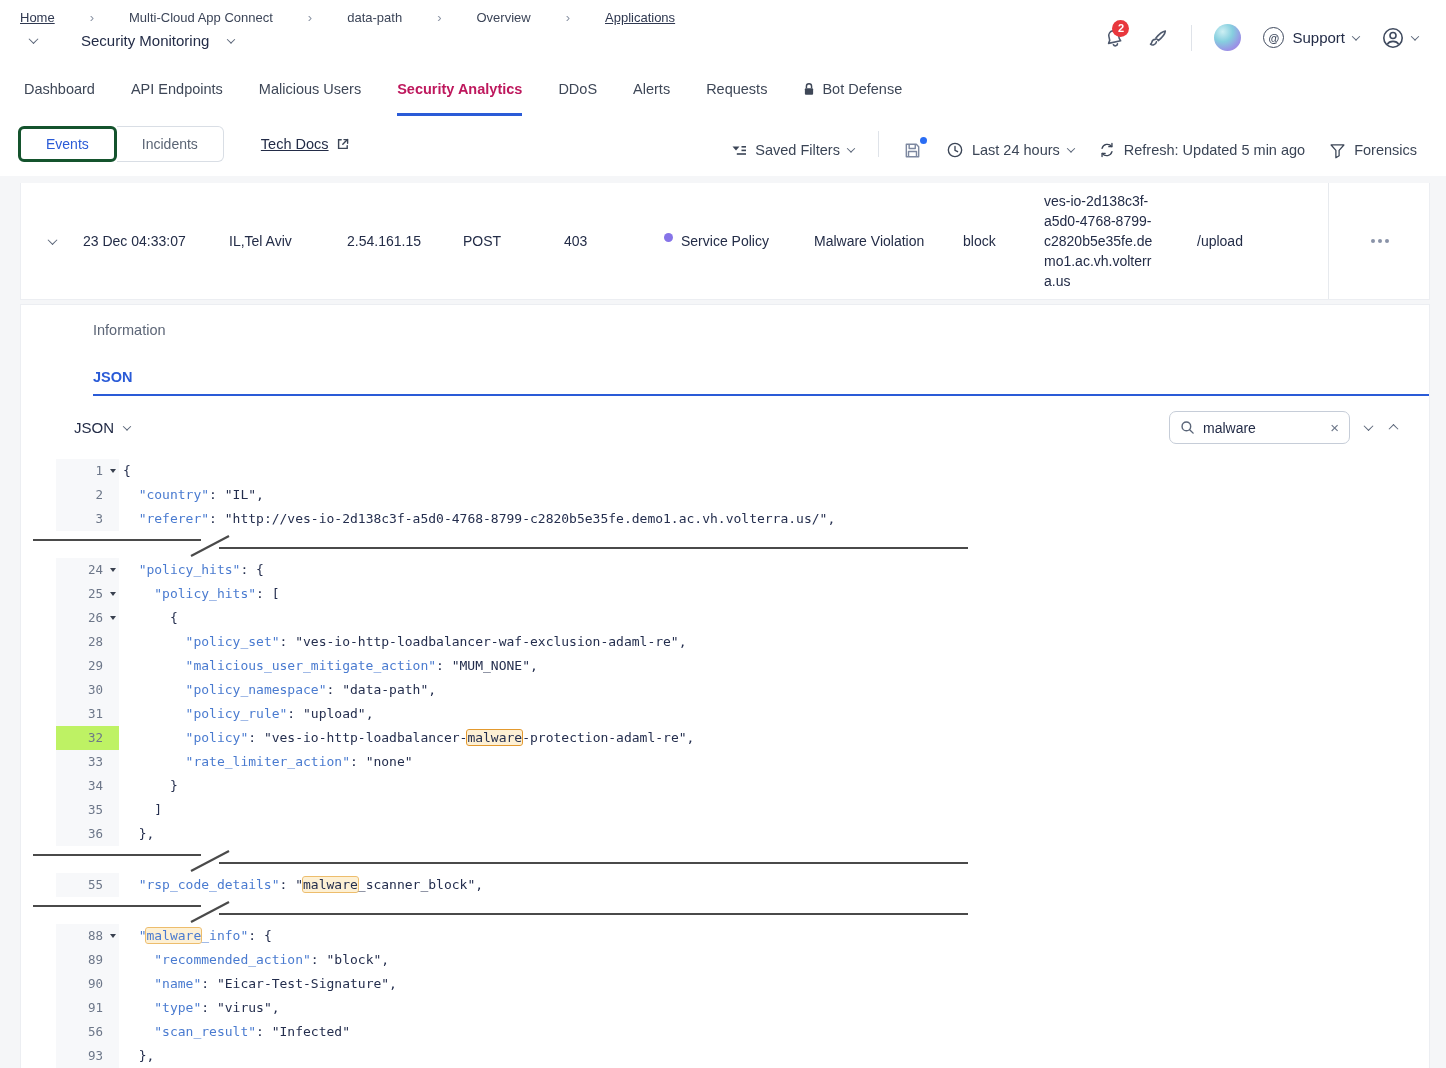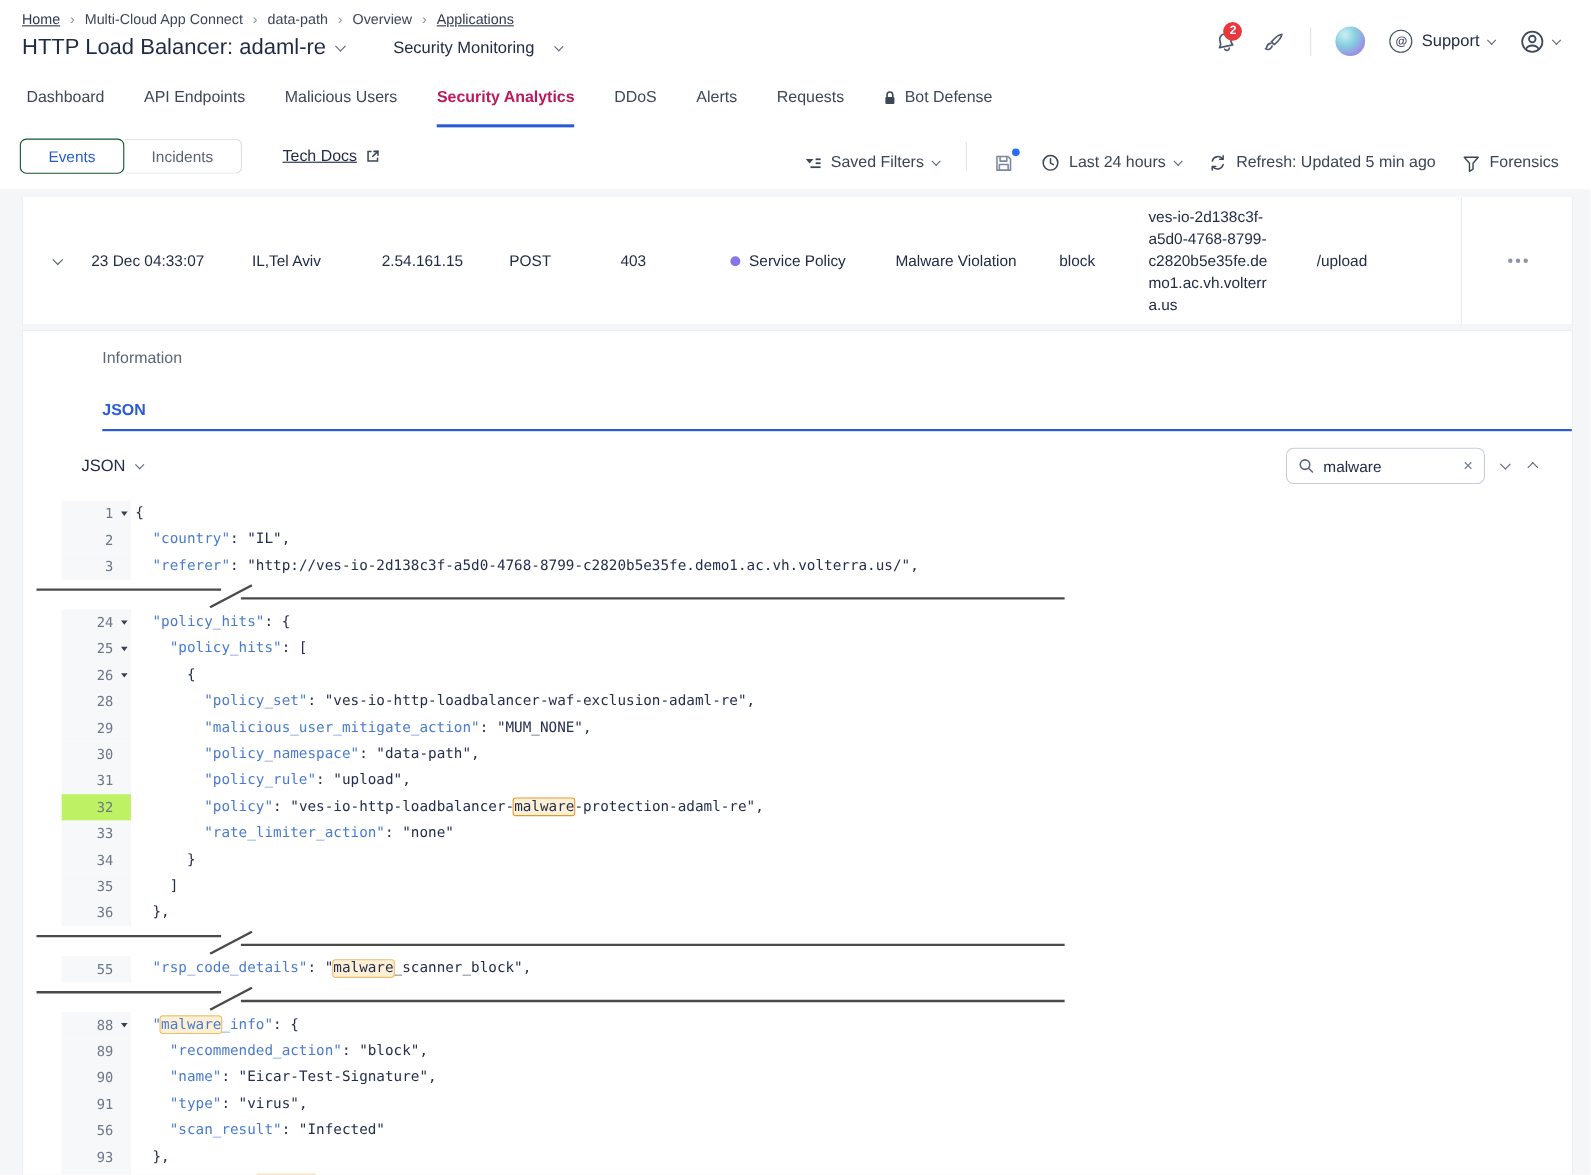--- a/index.html
+++ b/index.html
@@ -2,21 +2,21 @@
 <html><head>
 <meta charset="utf-8">
 <style>
   * { margin:0; padding:0; box-sizing:border-box; }
   html,body { width:1446px; height:1068px; overflow:hidden; }
   body { font-family:"Liberation Sans", sans-serif; background:#fff; color:#232c47; }
   .app { width:1446px; height:1068px; display:flex; flex-direction:column; }
 
   
   .top { display:flex; justify-content:space-between; align-items:flex-start; padding:10px 28px 0 20px; height:64px; background:#fff; }
-  .breadcrumb { display:flex; align-items:center; font-size:13px; color:#3c4558; }
+  .breadcrumb { display:flex; align-items:center; font-size:13px; color:#3c4558;gap:26px; }
   .bc-link { color:#2f3850; text-decoration:underline; cursor:pointer; }
   .bc-item { color:#3c4558; }
   .bc-sep { color:#8a93a4; margin:0 9px; font-size:13px; }
   .title-row { display:flex; align-items:center; margin-top:7px; }
   .page-title { font-size:20px; font-weight:500; color:#1f2a44; }
   .ctx-sel { display:flex; align-items:center; gap:9px; margin-left:44px; font-size:15px; color:#232c47; cursor:pointer; }
   .chev { width:7px; height:7px; border-right:1.6px solid #5a6578; border-bottom:1.6px solid #5a6578; transform:rotate(45deg) translate(-1px,-1px); display:inline-block; }
   .chev.sm { width:6px; height:6px; }
   .chev.up { transform:rotate(-135deg) translate(-1px,-1px); }
   .title-row .chev { margin-left:10px; }
@@ -32,36 +32,36 @@
 
   
   .tabbar { display:flex; gap:36px; padding:14px 0 0 24px; background:#fff; height:52px; }
   .tab { font-size:14.5px; color:#3e4757; padding-bottom:13px; cursor:pointer; display:flex; align-items:center; gap:7px; border-bottom:3px solid transparent; }
   .tab.active { color:#be185d; font-weight:700; border-bottom-color:#2a5bd7; }
 
   
   .toolbar { display:flex; align-items:center; padding:10px 29px 14px 18px; background:#fff; }
   .seg-group { display:flex; border-radius:6px; }
   .seg { font-size:14px; padding:7px 25px; border:1px solid #d9dee5; background:#fff; color:#5a6474; cursor:pointer; }
-  .seg.active { border:1px solid #14532d; color:#2a5bd7; border-radius:6px; position:relative; z-index:1; }
+  .seg.active { border:3px solid #14532d; color:#2a5bd7; border-radius:6px; position:relative; z-index:1; }
   .seg.last { border-left:none; border-radius:0 6px 6px 0; }
   .techdocs { margin-left:37px; display:flex; align-items:center; gap:7px; font-size:14.5px; color:#232c47; text-decoration:underline; cursor:pointer; }
   .tb-right { margin-left:auto; display:flex; align-items:center; gap:24px; }
   .tb-item { display:flex; align-items:center; gap:8px; font-size:14.5px; color:#3b4556; cursor:pointer;margin-top:12px; }
   .save-wrap { position:relative; }
   .save-dot { position:absolute; top:-4px; right:-5px; width:7px; height:7px; border-radius:50%; background:#2a6df4; }
 
   
   .content { flex:1; background:#f5f6f8; padding:7px 16px 0 20px; display:flex; flex-direction:column; overflow:hidden; }
   .row-card { background:#fff; border:1px solid #eceef2; border-top:none; display:grid;
     grid-template-columns:62px 146px 118px 116px 101px 100px 150px 149px 81px 153px 131px 1fr 103px;
     align-items:center; min-height:117px; font-size:14px; color:#232c47; }
   .cell { text-align:left; }
   .exp-chev { display:flex; justify-content:center; cursor:pointer; }
-  .src-cell { display:flex; align-items:center; gap:8px; }
+  .src-cell { display:flex; align-items:flex-start; gap:8px; }
   .dot { width:9px; height:9px; border-radius:50%; background:#8674e8; }
   .domain-cell span { display:inline-block; width:112px; word-break:break-all; line-height:20px; }
   .actions-cell { border-left:1px solid #e7eaee; align-self:stretch; display:flex; align-items:center; justify-content:center; cursor:pointer; }
   .dots { display:flex; gap:3px; }
   .dots i { width:4px; height:4px; border-radius:50%; background:#8a93a8; }
 
   
   .detail-card { background:#fff; margin-top:4px; border:1px solid #eceef2; border-bottom:none; flex:1; overflow:hidden; padding-top:17px; }
   .detail-tabs { display:flex; gap:20px; padding-left:72px;flex-direction:column; }
   .dtab { font-size:14.5px; color:#5d6677; padding-bottom:9px; cursor:pointer; border-bottom:2.5px solid transparent; }
@@ -103,21 +103,20 @@
         <span class="bc-sep">›</span>
         <span class="bc-item">Multi-Cloud App Connect</span>
         <span class="bc-sep">›</span>
         <span class="bc-item">data-path</span>
         <span class="bc-sep">›</span>
         <span class="bc-item">Overview</span>
         <span class="bc-sep">›</span>
         <a class="bc-link">Applications</a>
       </nav>
       <div class="title-row">
-        <h1 class="page-title">HTTP Load Balancer: adaml-re</h1>
         <span class="chev"></span>
         <div class="ctx-sel">
           <span>Security Monitoring</span>
           <span class="chev sm"></span>
         </div>
       </div>
     </div>
     <div class="head-right">
       <div class="icon-btn">
         <svg class="ic" width="22" height="22" viewBox="0 0 24 24" fill="none" stroke="#4f5a6e" stroke-width="1.7" stroke-linecap="round" stroke-linejoin="round" style="transform:rotate(-12deg)">

